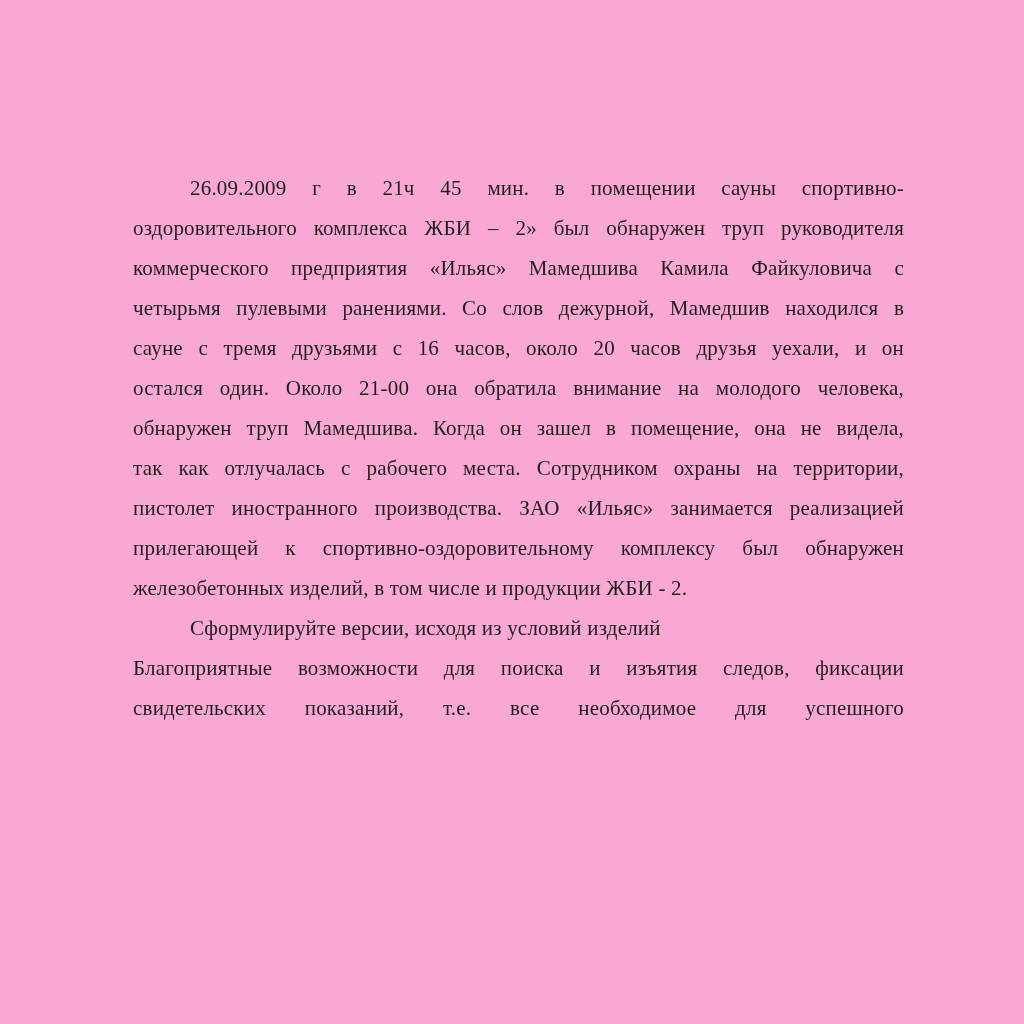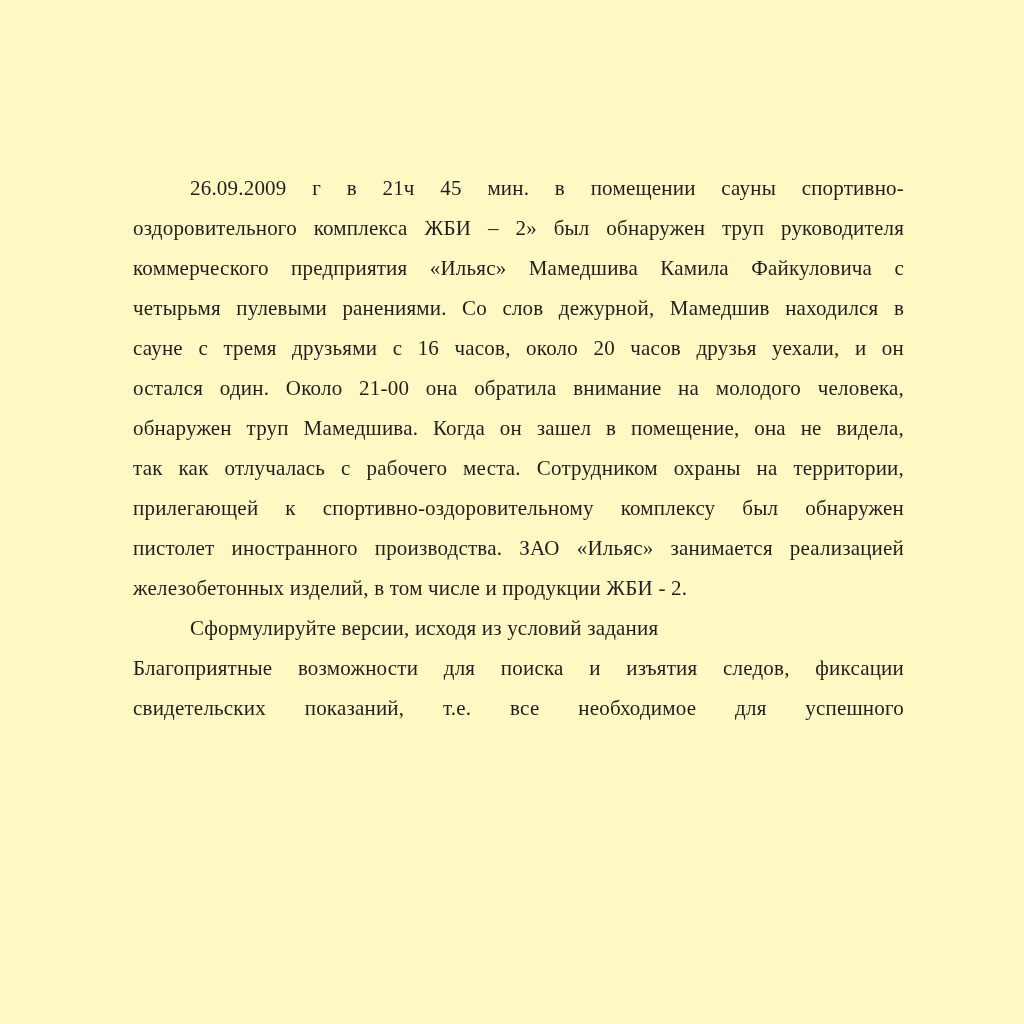--- a/index.html
+++ b/index.html
@@ -4,21 +4,21 @@
 <style>
   html, body {
     margin: 0;
     padding: 0;
     background: #ffffff;
   }
   .page {
     position: relative;
     width: 1024px;
     height: 1024px;
-    background: #fef9c3;
+    background: #f9a8d4;
     overflow: hidden;
     font-family: "Liberation Serif", "DejaVu Serif", serif;
   }
   .text-block {
     position: absolute;
     left: 133px;
     top: 168px;
     width: 771px;
     font-size: 21px;
     color: #1e1e1e;
@@ -57,27 +57,27 @@
 
       <p class="line">сауне с тремя друзьями с 16 часов, около 20 часов друзья уехали, и он</p>
 
       <p class="line">остался один. Около 21-00 она обратила внимание на молодого человека,</p>
 
 
       <p class="line">обнаружен труп Мамедшива. Когда он зашел в помещение, она не видела,</p>
 
       <p class="line">так как отлучалась с рабочего места. Сотрудником охраны на территории,</p>
 
+      <p class="line">пистолет иностранного производства. ЗАО «Ильяс» занимается реализацией</p>
+
       <p class="line">прилегающей к спортивно-оздоровительному комплексу был обнаружен</p>
-
-      <p class="line">пистолет иностранного производства. ЗАО «Ильяс» занимается реализацией</p>
 
       <p class="line para-end">железобетонных изделий, в том числе и продукции ЖБИ - 2.</p>
 
-      <p class="line indent para-end">Сформулируйте версии, исходя из условий задания</p>
+      <p class="line indent para-end">Сформулируйте версии, исходя из условий изделий</p>
 
 
 
       <p class="line">Благоприятные возможности для поиска и изъятия следов, фиксации</p>
 
       <p class="line">свидетельских показаний, т.е. все необходимое для успешного</p>
     </div>
 </div>
 
 </body></html>

